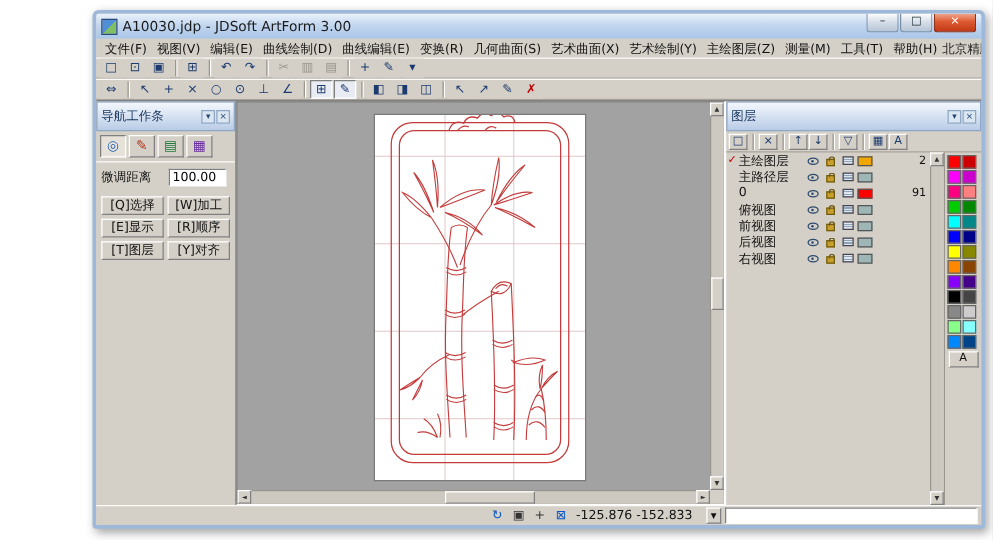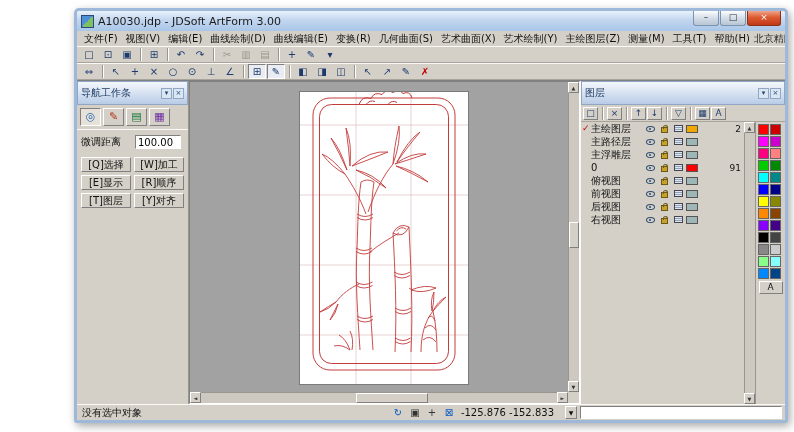--- a/index.html
+++ b/index.html
@@ -356,35 +356,20 @@
                 <i class="ic-lock"></i>
               </span>
             <span class="licon">
                 <i class="ic-out"></i>
               </span>
             <span class="lchip" style="background: rgb(159, 182, 182);"></span>
             <span class="lcount"></span>
           </div>
           <div class="lrow">
             <span class="lchk"></span>
-            <span class="lname">主浮雕层</span>
-            <span class="licon">
-                <i class="ic-eye"></i>
-              </span>
-            <span class="licon">
-                <i class="ic-lock"></i>
-              </span>
-            <span class="licon">
-                <i class="ic-out"></i>
-              </span>
-            <span class="lchip" style="background: rgb(159, 182, 182);"></span>
-            <span class="lcount"></span>
-          </div>
-          <div class="lrow">
-            <span class="lchk"></span>
             <span class="lname">0</span>
             <span class="licon">
                 <i class="ic-eye"></i>
               </span>
             <span class="licon">
                 <i class="ic-lock"></i>
               </span>
             <span class="licon">
                 <i class="ic-out"></i>
               </span>
@@ -487,21 +472,20 @@
             <span class="pcell" style="background: rgb(0, 136, 255);"></span>
             <span class="pcell" style="background: rgb(0, 68, 136);"></span>
           </div>
           <span class="pmore">A</span>
         </div>
       </div>
     </div>
   </div>
 
   <div class="statusbar">
-    <span class="smsg">没有选中对象</span>
     <span class="sspacer"></span>
     <span class="sicon blue">↻</span>
     <span class="sicon dark">▣</span>
     <span class="sicon dark">+</span>
     <span class="sicon blue">⊠</span>
     <span class="scoords">-125.876  -152.833</span>
     <span class="sdrop">▼</span>
     <span class="sfield"></span>
   </div>
 

